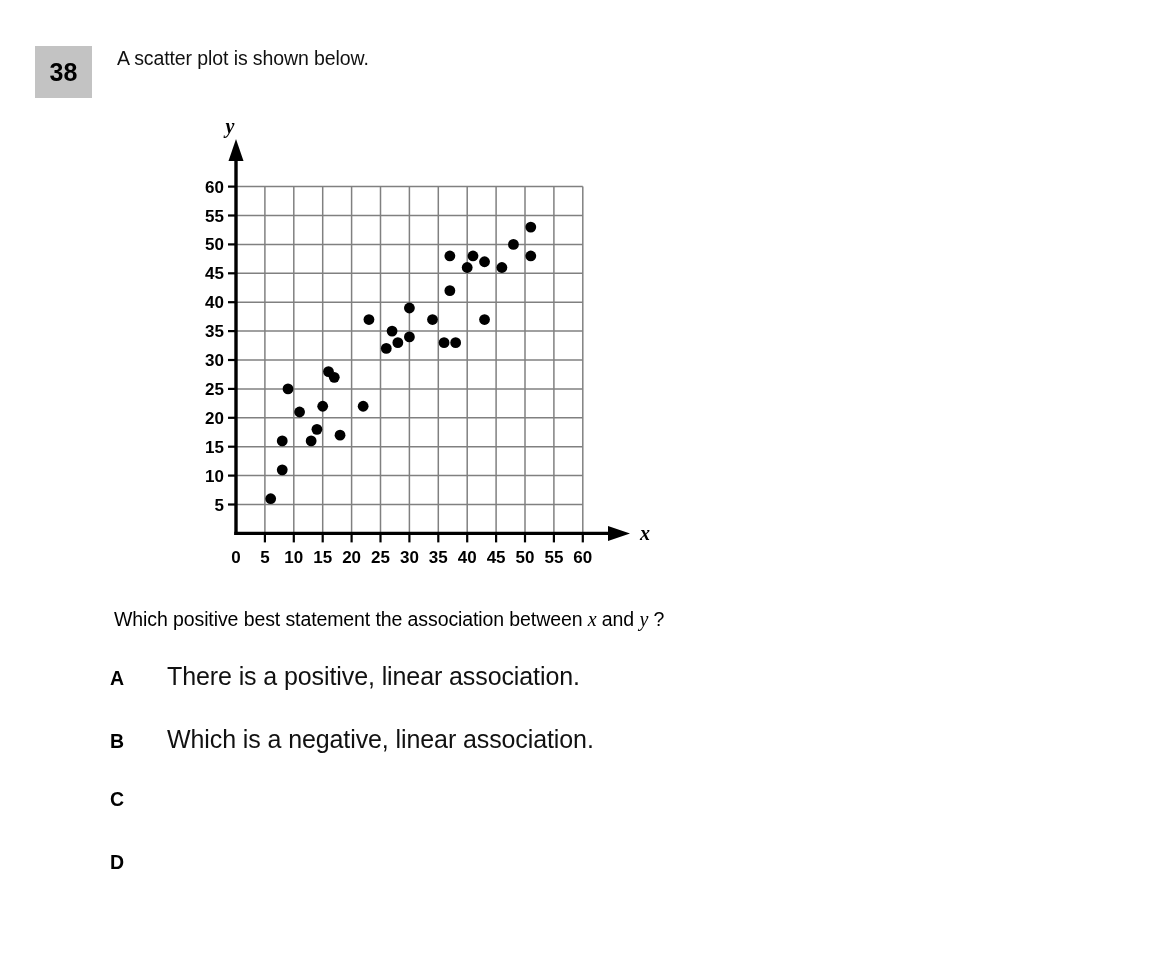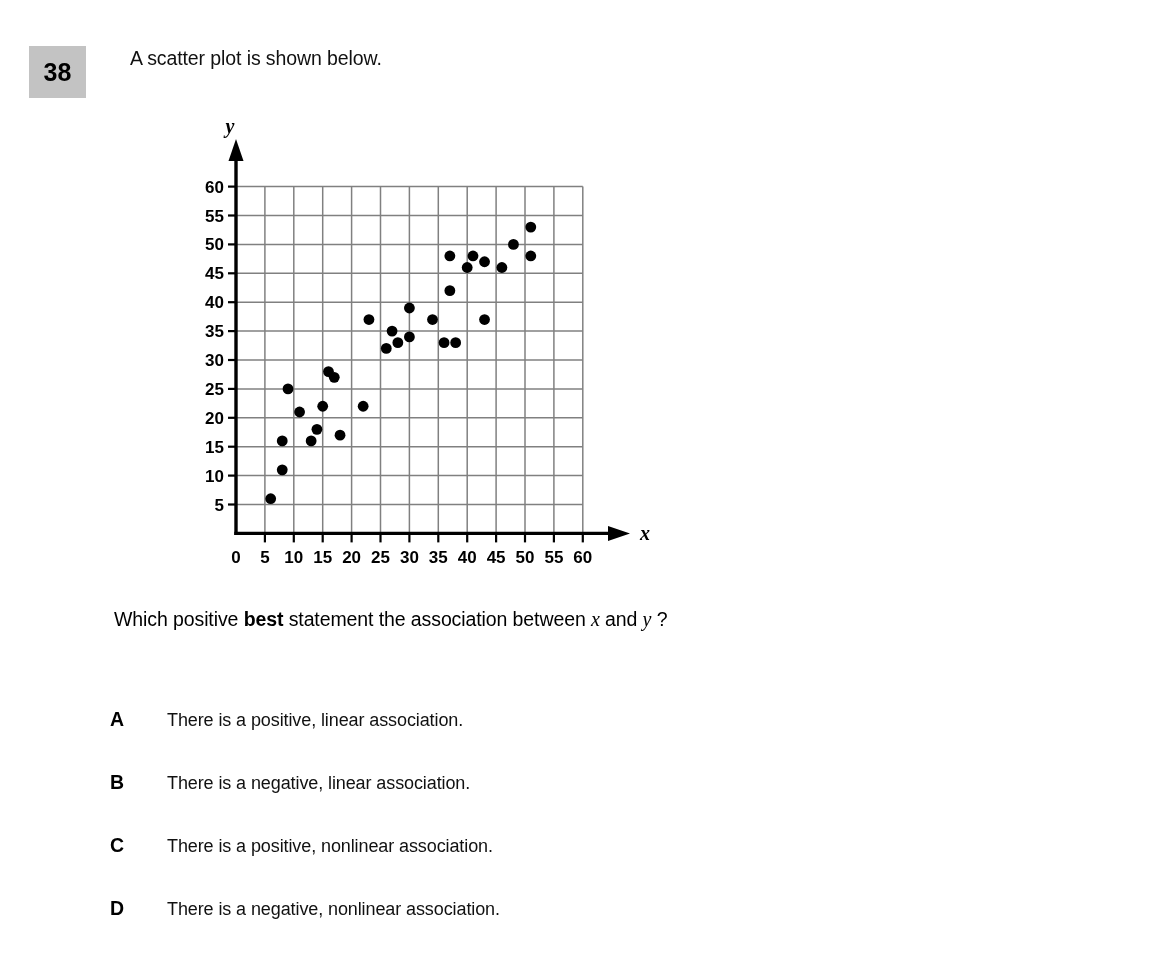--- a/index.html
+++ b/index.html
@@ -12,35 +12,35 @@
     background: #ffffff;
     font-family: "Liberation Sans", sans-serif;
     color: #000000;
     position: relative;
     overflow: hidden;
   }
 
   
   .q-number-box {
     position: absolute;
-    left: 29px;
+    left: 35px;
     top: 46px;
     width: 57px;
     height: 52px;
     background: #c3c3c3;
     display: flex;
     align-items: center;
     justify-content: center;
     font-size: 25px;
     font-weight: bold;
     letter-spacing: 0px;
   }
   .q-prompt {
     position: absolute;
-    left: 130px;
+    left: 117px;
     top: 47px;
     font-size: 19.5px;
     color: #111;
     letter-spacing: -0.1px;
   }
 
   
   .chart-wrap {
     position: absolute;
     left: 190px;
@@ -52,21 +52,21 @@
 
   
   .q-stem {
     position: absolute;
     left: 114px;
     top: 608px;
     font-size: 19.5px;
     letter-spacing: -0.1px;
     white-space: nowrap;
   }
-  .q-stem .bold { font-weight: bold; }
+  .q-stem .bold { font-weight: normal; }
   .mathvar {
     font-family: "Liberation Serif", serif;
     font-style: italic;
     font-size: 20px;
   }
 
   
   .options {
     position: absolute;
     left: 110px;
@@ -78,24 +78,23 @@
     align-items: baseline;
     height: 63px;
   }
   .option-letter {
     width: 57px;
     flex: 0 0 57px;
     font-size: 19.5px;
     font-weight: bold;
   }
   .option-text {
-    font-size: 18px;
+    font-size: 25px;
     letter-spacing: -0.1px;
     color: #111;
-    margin-top: 48px;
   }
 </style>
 </head>
 <body>
 
 <div class="q-number-box">
   <span>38</span>
 </div>
 
 <div class="q-prompt">A scatter plot is shown below.</div>
@@ -244,23 +243,21 @@
   <span>Which positive </span><span class="bold">best</span><span> statement the association between </span><span class="mathvar">x</span><span> and </span><span class="mathvar">y</span><span> ?</span>
 </div>
 
 <div class="options" id="options-list">
     <div class="option-row">
       <div class="option-letter">A</div>
       <div class="option-text">There is a positive, linear association.</div>
     </div>
     <div class="option-row">
       <div class="option-letter">B</div>
-      <div class="option-text">There is a negative, linear association.</div>
+      <div class="option-text">Which is a negative, linear association.</div>
     </div>
     <div class="option-row">
       <div class="option-letter">C</div>
-      <div class="option-text">There is a positive, nonlinear association.</div>
     </div>
     <div class="option-row">
       <div class="option-letter">D</div>
-      <div class="option-text">There is a negative, nonlinear association.</div>
     </div>
   </div>
 
 </body></html>

